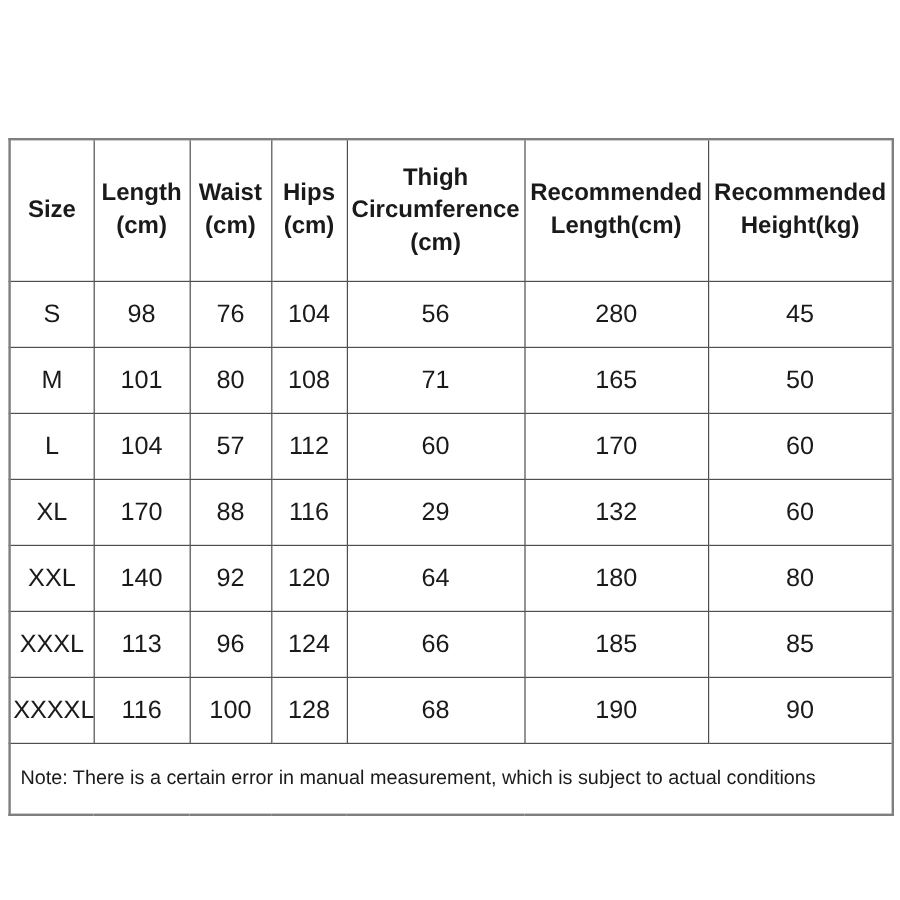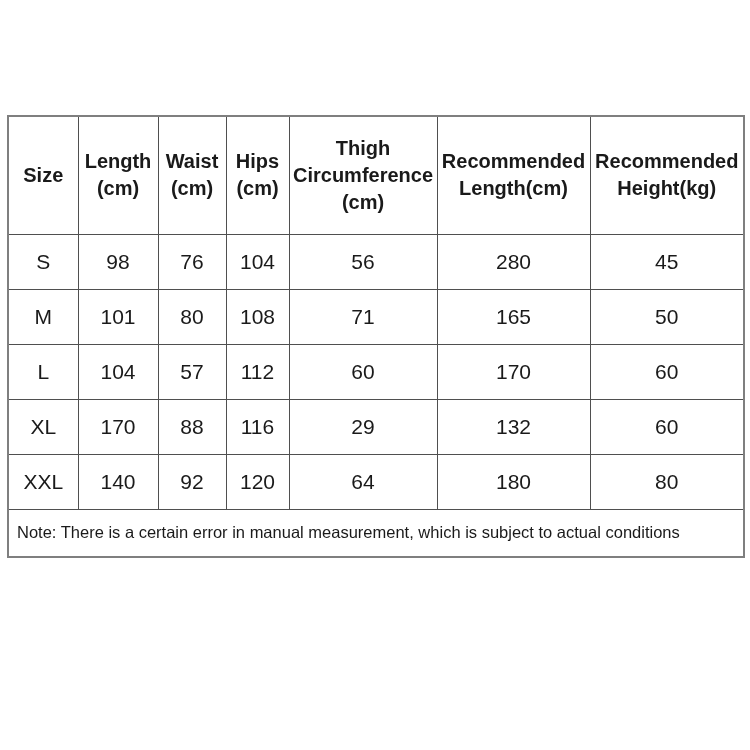--- a/index.html
+++ b/index.html
@@ -45,21 +45,21 @@
   }
   table.size-chart tbody tr.data-row {
     height: 55px;
   }
   table.size-chart tbody td {
     font-size: 21px;
     font-weight: normal;
     color: #1a1a1a;
   }
   table.size-chart tr.note-row {
-    height: 48px;
+    height: 60px;
   }
   table.size-chart td.note-cell {
     text-align: left;
     font-size: 16.5px;
     padding: 0 6px 0 8px;
     color: #1a1a1a;
   }
 </style>
 </head>
 <body>
@@ -125,18 +125,36 @@
       </tr>
       <tr class="data-row">
         <td>XXL</td>
         <td>140</td>
         <td>92</td>
         <td>120</td>
         <td>64</td>
         <td>180</td>
         <td>80</td>
       </tr>
+      <tr class="data-row">
+        <td>XXXL</td>
+        <td>113</td>
+        <td>96</td>
+        <td>124</td>
+        <td>66</td>
+        <td>185</td>
+        <td>85</td>
+      </tr>
+      <tr class="data-row">
+        <td>XXXXL</td>
+        <td>116</td>
+        <td>100</td>
+        <td>128</td>
+        <td>68</td>
+        <td>190</td>
+        <td>90</td>
+      </tr>
       <tr class="note-row">
         <td class="note-cell" colspan="7">Note: There is a certain error in manual measurement, which is subject to actual conditions</td>
       </tr>
     </tbody>
   </table>
 </div>
 
 </body></html>

